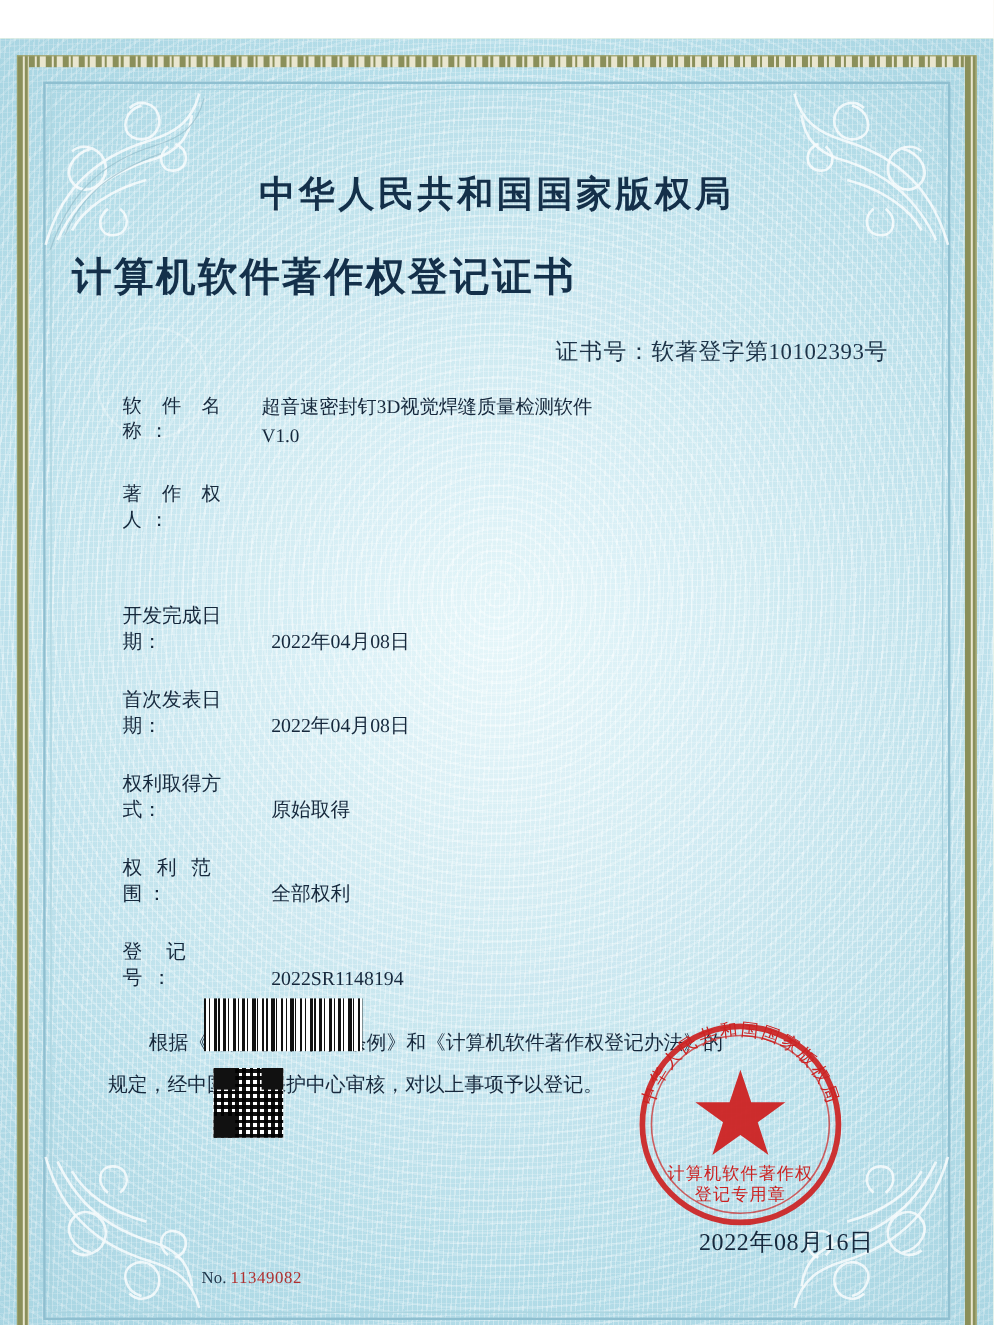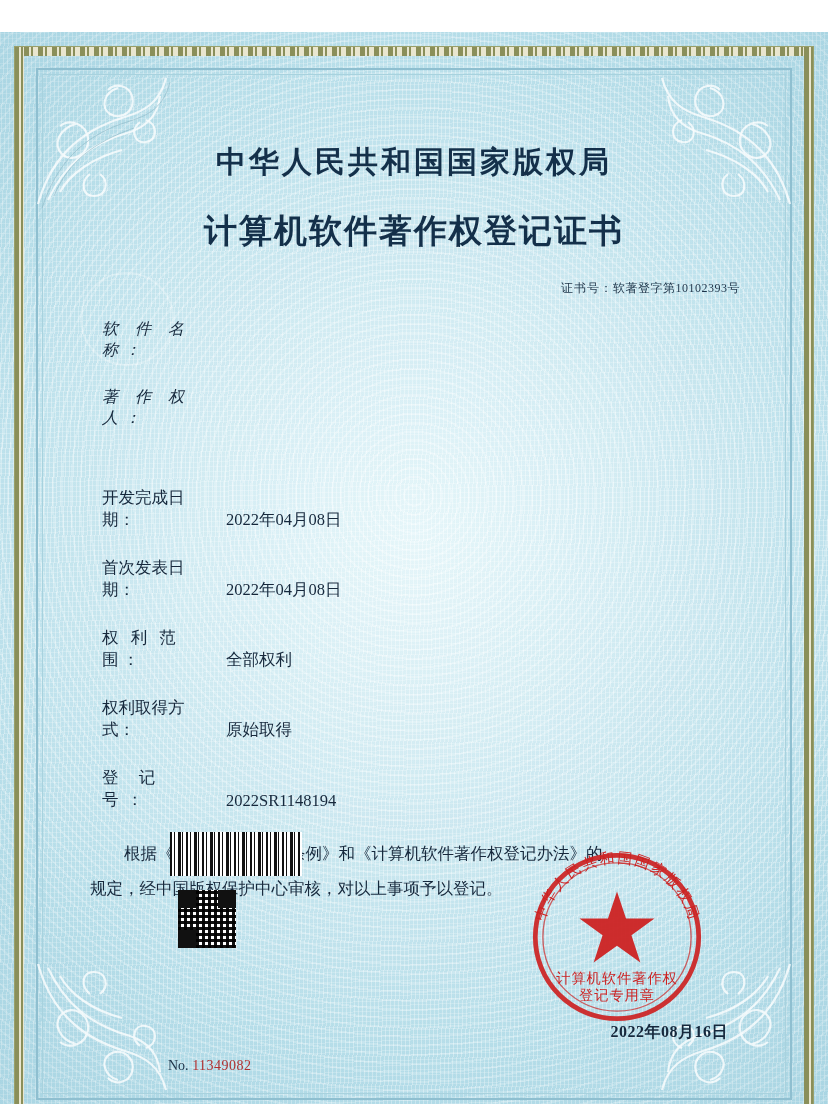--- a/index.html
+++ b/index.html
@@ -104,38 +104,37 @@
   }
   .title-main {
     text-align: center;
     font-size: 30px;
     font-weight: bold;
     letter-spacing: 3px;
     color: #14304a;
     font-family: "Liberation Serif", "DejaVu Serif", serif;
   }
   .title-sub {
-    text-align: center;
     font-size: 33px;
     font-weight: bold;
     letter-spacing: 2px;
     color: #14304a;
     margin-top: 26px;
   }
   .cert-no {
     margin-top: 26px;
     text-align: right;
     padding-right: 28px;
-    font-size: 12px;
+    font-size: 19px;
     color: #1d3348;
     letter-spacing: .5px;
   }
   .cert-no .lbl { letter-spacing: 1px; }
 
-  .field-block { margin-top: 22px; font-style: italic; }
+  .field-block { margin-top: 22px; }
   .field {
     display: flex;
     align-items: flex-start;
     font-size: 16px;
     color: #16283c;
     margin-bottom: 10px;
   }
   .field .lbl {
     width: 150px;
     flex: none;
@@ -218,24 +217,23 @@
     top: 916px;
     font-size: 14px;
     color: #1d3348;
   }
   .serial .num { color: #b03030; letter-spacing: .5px; }
 
   .issue-date {
     position: absolute;
     right: 40px;
     top: 880px;
-    font-size: 16px;
+    font-size: 20px;
     color: #16283c;
     letter-spacing: .5px;
-    font-weight: bold;
   }
 
   
   .seal {
     position: absolute;
     right: 56px;
     top: 700px;
     width: 190px;
     height: 190px;
   }
@@ -331,45 +329,47 @@
     <div class="title-sub">计算机软件著作权登记证书</div>
 
     <div class="cert-no">
       <span class="lbl">证书号：</span><span>软著登字第10102393号</span>
     </div>
 
     <div class="field-block">
       <div class="field">
         <div class="lbl wide">软 件 名 称：</div>
         <div class="val">
+          <span>超音速密封钉3D视觉焊缝质量检测软件</span>
+          <span class="line2">V1.0</span>
         </div>
       </div>
       <div class="field" style="margin-top:26px;">
         <div class="lbl wide">著 作 权 人：</div>
       </div>
     </div>
 
     <div class="gap-lg"></div>
 
     <div>
       <div class="field2">
         <div class="lbl">开发完成日期：</div>
         <div class="val">2022年04月08日</div>
       </div>
       <div class="field2">
         <div class="lbl">首次发表日期：</div>
         <div class="val">2022年04月08日</div>
       </div>
       <div class="field2">
+        <div class="lbl">权利取得方式：</div>
+        <div class="val">原始取得</div>
+      </div>
+      <div class="field2">
         <div class="lbl sp1">权 利 范 围：</div>
         <div class="val">全部权利</div>
-      </div>
-      <div class="field2">
-        <div class="lbl">权利取得方式：</div>
-        <div class="val">原始取得</div>
       </div>
       <div class="field2">
         <div class="lbl sp2">登 记 号：</div>
         <div class="val">2022SR1148194</div>
       </div>
     </div>
 
     <div class="para">
       <span class="indent"></span><span>根据《计算机软件保护条例》和《计算机软件著作权登记办法》的</span><br>
       <span>规定，经中国版权保护中心审核，对以上事项予以登记。</span>

